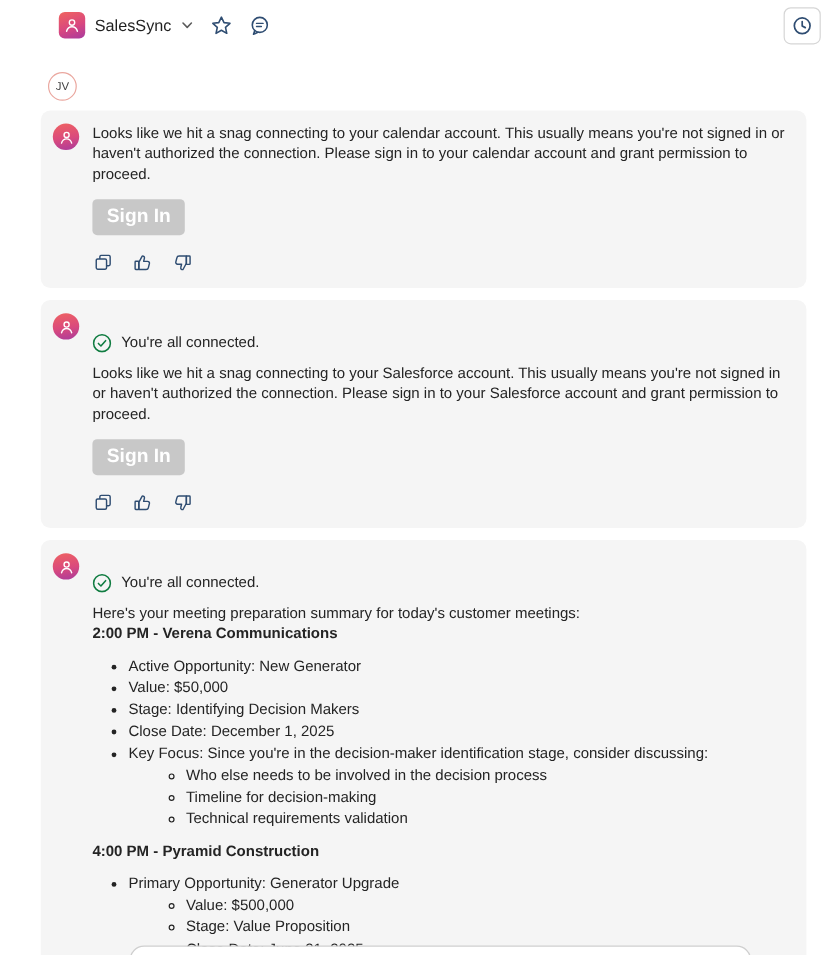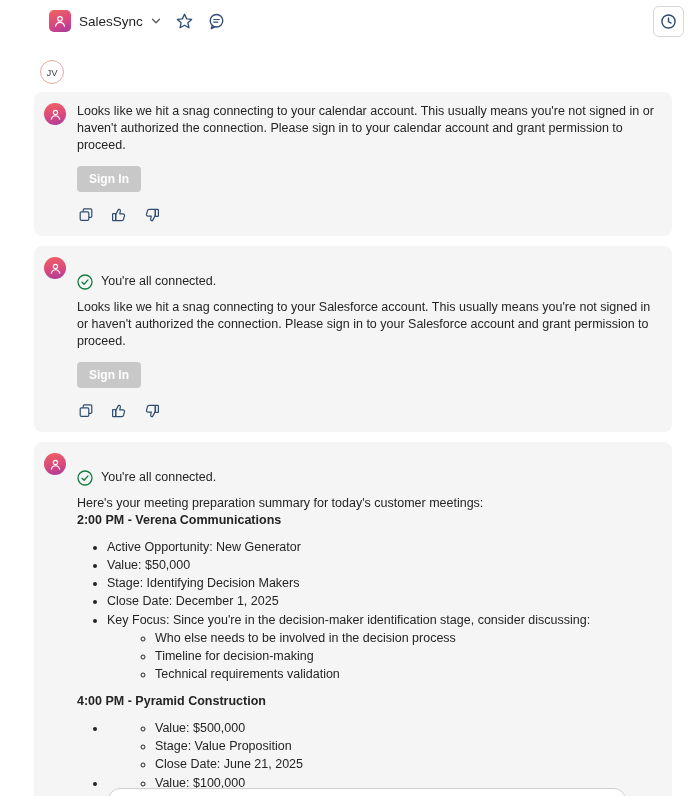--- a/index.html
+++ b/index.html
@@ -42,21 +42,21 @@
   .bot-avatar {
     width:22px; height:22px; border-radius:50%; flex:none; margin-top:1px;
     background:linear-gradient(170deg,#ef6261 0%,#da4a7d 55%,#aa3b9c 100%);
     display:flex; align-items:center; justify-content:center;
   }
   .card-body { flex:1; font-size:12.5px; line-height:1.34; padding-top:1px; }
   .connected-row { display:flex; align-items:center; gap:8px; margin:16px 0 9px; }
   .card-body p.msg { margin:0; max-width:590px; }
   .signin-btn {
     display:inline-block; background:#c8c8c8; color:#ffffff; border:none; border-radius:4px;
-    font-family:inherit; font-size:12px; font-weight:700; padding:6px 12px; margin:13px 0 9px; cursor:default;
+    font-family:inherit; font-size:16px; font-weight:700; padding:6px 12px; margin:13px 0 9px; cursor:default;
   }
   .actions { display:flex; gap:15px; margin-top:5px; }
   .action-btn { background:none; border:none; padding:0; cursor:pointer; display:flex; align-items:center; }
   
   .meeting-heading { font-weight:700; margin-top:2px; }
   ul.l1 { list-style-type:disc; margin:10px 0 10px; padding-left:30px; }
   ul.l1 > li { margin:1.5px 0; }
   ul.l2 { list-style-type:circle; margin:1px 0 0; padding-left:48px; }
   ul.l2 > li { margin:1.5px 0; }
   .heading-2 { margin-top:13px; }
@@ -251,20 +251,21 @@
             <li>Timeline for decision-making</li>
             <li>Technical requirements validation</li>
           </ul>
         </li>
       </ul>
 
       <p class="msg meeting-heading heading-2">4:00 PM - Pyramid Construction</p>
 
       <ul class="l1">
         <li>
+          <span>Primary Opportunity: Generator Upgrade</span>
           <ul class="l2">
             <li>Value: $500,000</li>
             <li>Stage: Value Proposition</li>
             <li>Close Date: June 21, 2025</li>
           </ul>
         </li>
         <li>
           <ul class="l2">
             <li>Value: $100,000</li>
 

